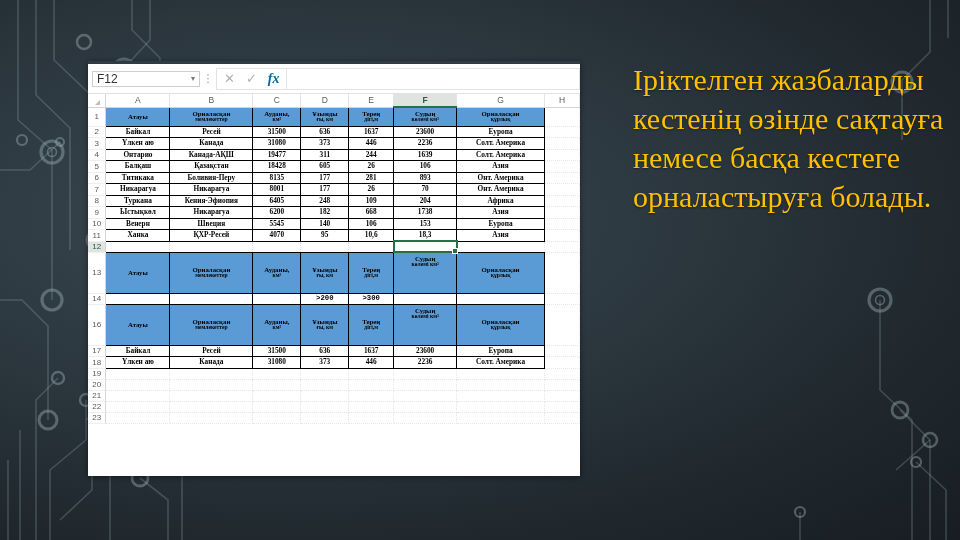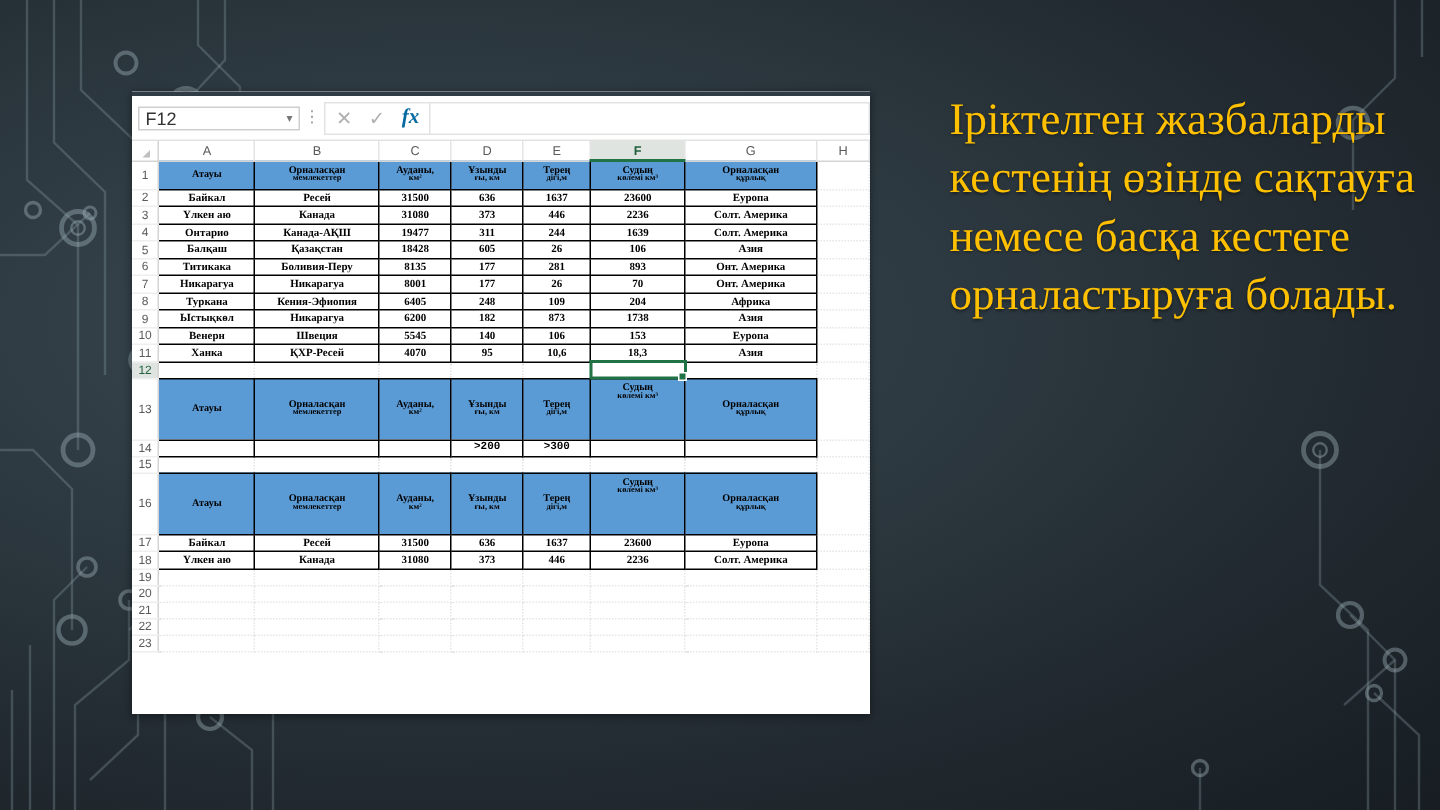--- a/index.html
+++ b/index.html
@@ -330,21 +330,21 @@
           <td class="db">204</td>
           <td class="db">Африка</td>
           <td class="cell"></td>
         </tr>
         <tr style="height:11.5px">
           <td class="rowh">9</td>
           <td class="db">Ыстықкөл</td>
           <td class="db">Никарагуа</td>
           <td class="db">6200</td>
           <td class="db">182</td>
-          <td class="db">873</td>
+          <td class="db">668</td>
           <td class="db">1738</td>
           <td class="db">Азия</td>
           <td class="cell"></td>
         </tr>
         <tr style="height:11.5px">
           <td class="rowh">10</td>
           <td class="db">Венерн</td>
           <td class="db">Швеция</td>
           <td class="db">5545</td>
           <td class="db">140</td>
@@ -394,31 +394,20 @@
           <td class="db blank"></td>
           <td class="db blank"></td>
           <td class="db blank"></td>
           <td class="db blank">&gt;200</td>
           <td class="db blank">&gt;300</td>
           <td class="db blank"></td>
           <td class="db blank"></td>
           <td class="cell"></td>
         </tr>
 
-        <tr style="height:11px">
-          <td class="rowh">15</td>
-          <td class="cell"></td>
-          <td class="cell"></td>
-          <td class="cell"></td>
-          <td class="cell"></td>
-          <td class="cell"></td>
-          <td class="cell"></td>
-          <td class="cell"></td>
-          <td class="cell"></td>
-        </tr>
 
         <tr style="height:41px">
           <td class="rowh">16</td>
           <td class="db hd"><span>Атауы</span></td>
           <td class="db hd"><span>Орналасқан</span><span class="sub">мемлекеттер</span></td>
           <td class="db hd"><span>Ауданы,</span><span class="sub">км²</span></td>
           <td class="db hd"><span>Ұзынды</span><span class="sub">ғы, км</span></td>
           <td class="db hd"><span>Терең</span><span class="sub">дігі,м</span></td>
           <td class="db hd" style="vertical-align:top;padding-top:2px"><span>Судың</span><span class="sub">көлемі км³</span></td>
           <td class="db hd"><span>Орналасқан</span><span class="sub">құрлық</span></td>

